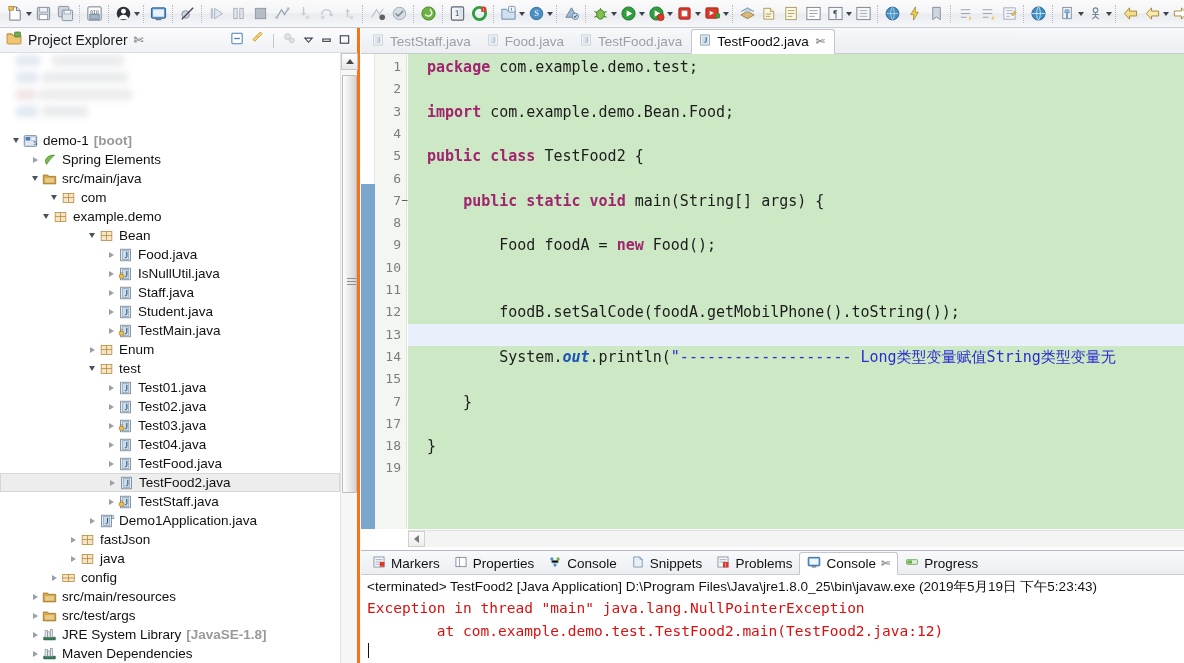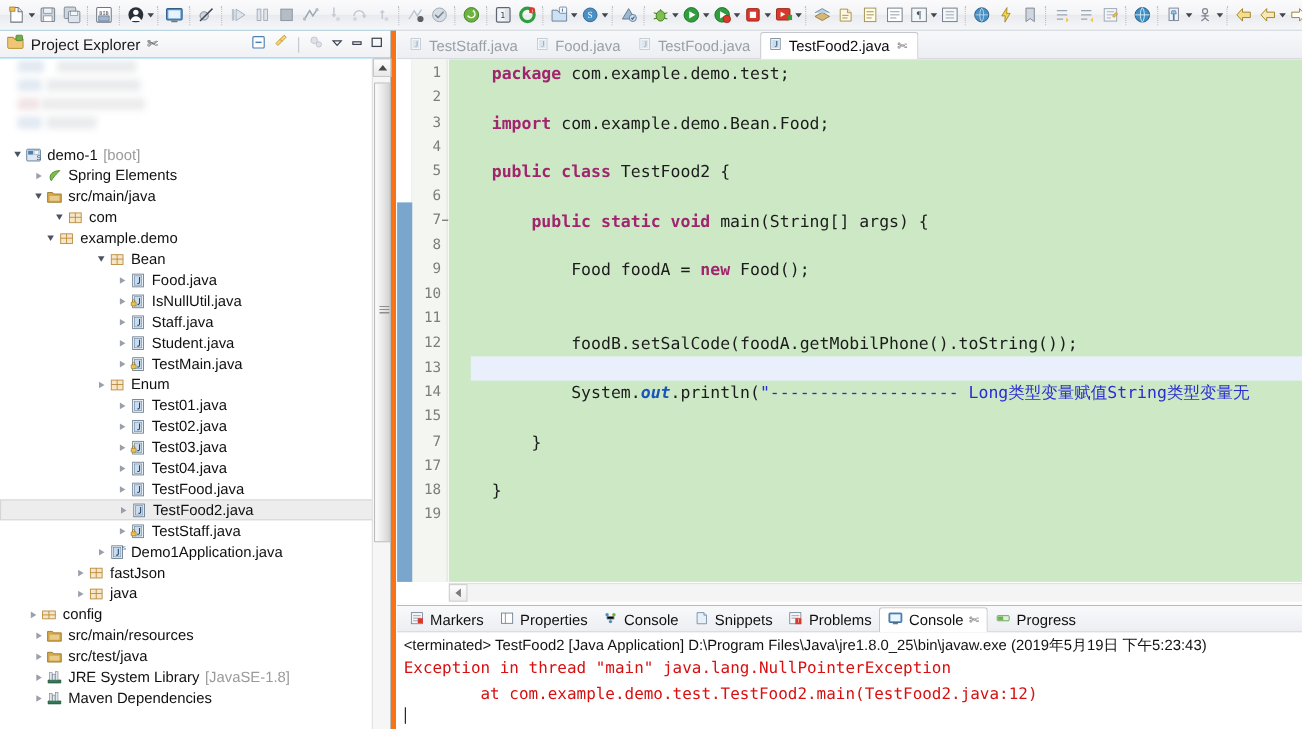--- a/index.html
+++ b/index.html
@@ -45,22 +45,22 @@
     border-left: 3.5px solid transparent;
     border-right: 3.5px solid transparent;
     border-top: 4px solid #3e4450;
   }
   .ic { display: block; }
 
   
   .left-panel {
     position: absolute; left: 0; top: 28px;
     width: 360px; height: 635px;
-    background: #0ea5e9;
-    border-right: 5px solid #f97316;
+    background: #a16207;
+    border-right: 3px solid #f97316;
   }
   .pe-header {
     position: relative;
     height: 25px;
     background: linear-gradient(to bottom, #fcfcfd, #f0f1f4);
     display: flex; align-items: center;
     padding-left: 6px;
     border-bottom: 1px solid #dcdee3;
   }
   .pe-title {
@@ -124,21 +124,21 @@
     border-bottom: 3.5px solid transparent;
     border-left: 5px solid #9aa0ab;
   }
   .twist.open::after {
     content: "";
     border-left: 3.5px solid transparent;
     border-right: 3.5px solid transparent;
     border-top: 5px solid #4b5360;
   }
   .tlabel { margin-left: 4px; }
-  .tdim { color: #9a9a9a; margin-left: 5px; }
+  .tdim { color: #9a9a9a; margin-left: 5px; font-weight: bold; }
   .ticon { flex: none; width: 17px; height: 16px; display:block; }
 
   
   .tree-scroll {
     position: absolute; right: 0; top: 25px;
     width: 17px; height: 610px;
     background: #f6f6f6;
     border-left: 1px solid #e2e2e2;
   }
   .tree-scroll .up {
@@ -243,21 +243,20 @@
   }
   .cl {
     position: absolute; left: 0; right: 0;
     height: 22.3px;
     line-height: 22.3px;
     font-family: "DejaVu Sans Mono", monospace;
     font-size: 15px;
     color: #1c1c1c;
     white-space: pre;
     padding-left: 19px;
-    margin-left: 20px;
   }
   .cl.cur { background: #eaf0fb; }
   .k { color: #a0246e; font-weight: bold; }
   .s { color: #2b2bd4; }
   .fld { color: #1a54b8; font-style: italic; font-weight: bold; }
 
   .hscroll {
     position: absolute; left: 47px; right: 0; top: 476px;
     height: 17px;
     background: #f4f4f4;
@@ -843,20 +842,30 @@
         <div class="trow" style="padding-left:86px">
           <span class="twist closed"></span>
           <span>
             <svg class="ticon" viewBox="0 0 18 18">
               <rect x="3" y="4" width="12" height="10" fill="#f6e6c8" stroke="#b8893a" stroke-width=".9"></rect>
               <path d="M3 8.5h12M9 4v10" stroke="#b8893a" stroke-width=".9"></path>
             </svg>
           </span>
           <span class="tlabel">Enum</span>
         </div>
+        <div class="trow" style="padding-left:86px">
+          <span class="twist open"></span>
+          <span>
+            <svg class="ticon" viewBox="0 0 18 18">
+              <rect x="3" y="4" width="12" height="10" fill="#f6e6c8" stroke="#b8893a" stroke-width=".9"></rect>
+              <path d="M3 8.5h12M9 4v10" stroke="#b8893a" stroke-width=".9"></path>
+            </svg>
+          </span>
+          <span class="tlabel">test</span>
+        </div>
         <div class="trow" style="padding-left:105px">
           <span class="twist closed"></span>
           <span>
             <svg class="ticon" viewBox="0 0 18 18">
               <rect x="3.5" y="2.5" width="11" height="13" fill="#f4f8fc" stroke="#6a7b8c" stroke-width=".9"></rect>
               <rect x="5.2" y="4.2" width="7.6" height="9.6" fill="#c9dced" stroke="#5f7f9c" stroke-width=".6"></rect>
               <path d="M10.5 5.5v5.2c0 1.2-1.2 1.6-2.2 1.1" stroke="#24456b" stroke-width="1.1" fill="none"></path>
             </svg>
           </span>
           <span class="tlabel">Test01.java</span>
@@ -956,21 +965,21 @@
         <div class="trow" style="padding-left:67px">
           <span class="twist closed"></span>
           <span>
             <svg class="ticon" viewBox="0 0 18 18">
               <rect x="3" y="4" width="12" height="10" fill="#f6e6c8" stroke="#b8893a" stroke-width=".9"></rect>
               <path d="M3 8.5h12M9 4v10" stroke="#b8893a" stroke-width=".9"></path>
             </svg>
           </span>
           <span class="tlabel">java</span>
         </div>
-        <div class="trow" style="padding-left:24px">
+        <div class="trow" style="padding-left:48px">
           <span class="twist closed"></span>
           <span>
             <svg class="ticon" viewBox="0 0 18 18">
               <rect x="2.5" y="5" width="13" height="8" fill="#f6e6c8" stroke="#b8893a" stroke-width=".9"></rect>
               <path d="M2.5 9h13M9 5v8" stroke="#b8893a" stroke-width=".9"></path>
             </svg>
           </span>
           <span class="tlabel">config</span>
         </div>
         <div class="trow" style="padding-left:29px">
@@ -984,21 +993,21 @@
           <span class="tlabel">src/main/resources</span>
         </div>
         <div class="trow" style="padding-left:29px">
           <span class="twist closed"></span>
           <span>
             <svg class="ticon" viewBox="0 0 18 18">
               <path d="M2 4.5h5l1.2 1.5H16V14.5H2z" fill="#d7a84b" stroke="#8e6b1f" stroke-width=".8"></path>
               <path d="M4 8h10v5H4z" fill="#f1dfae" opacity=".65"></path>
             </svg>
           </span>
-          <span class="tlabel">src/test/java</span>
+          <span class="tlabel">src/test/args</span>
         </div>
         <div class="trow" style="padding-left:29px">
           <span class="twist closed"></span>
           <span>
             <svg class="ticon" viewBox="0 0 18 18">
               <path d="M2.5 11.5h13v3h-13z" fill="#2f7d52" stroke="#1c4f33" stroke-width=".7"></path>
               <rect x="4" y="4" width="2.6" height="7.5" fill="#e4e9ee" stroke="#6a7b8c" stroke-width=".6"></rect>
               <rect x="7" y="5.5" width="2.6" height="6" fill="#e4e9ee" stroke="#6a7b8c" stroke-width=".6"></rect>
               <rect x="10" y="3" width="2.6" height="8.5" fill="#e4e9ee" stroke="#6a7b8c" stroke-width=".6"></rect>
             </svg>

